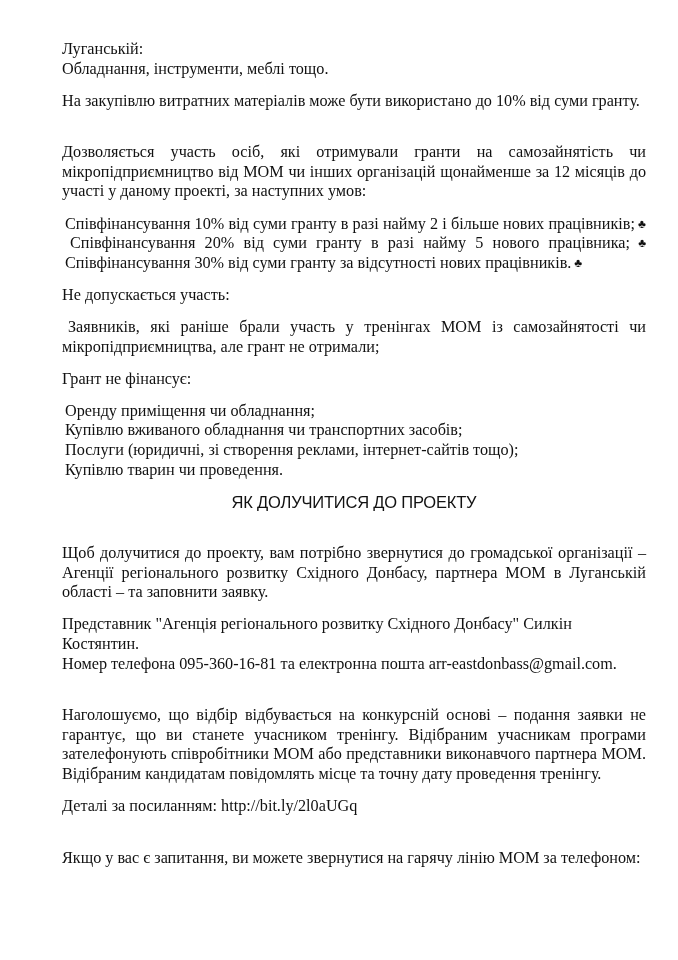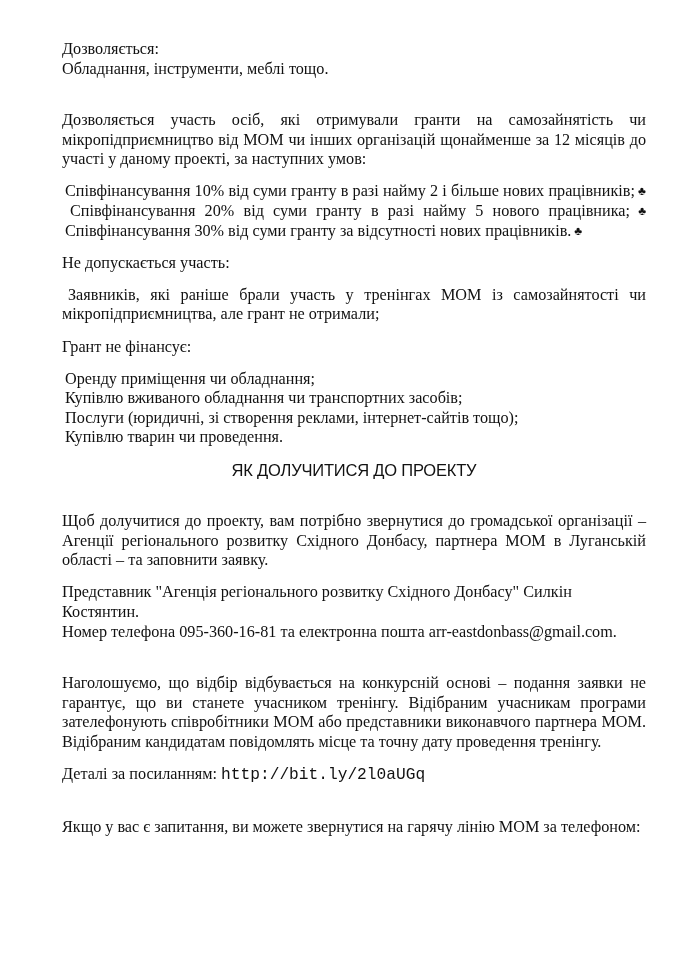--- a/index.html
+++ b/index.html
@@ -67,34 +67,34 @@
     .heading {
       font-family: "Liberation Sans", "DejaVu Sans", sans-serif;
       font-size: 16.5px;
       letter-spacing: -0.2px;
       margin: 0 0 14px 0;
       text-align: center;
     }
     .link {
       color: #111111;
       text-decoration: none;
-      font-family: Liberation Mono, monospace;
     }
   </style>
 </head>
 <body>
 
 <div class="page">
 
 
   <p>
-    <span class="line">Дозволяється:</span>
+    <span class="line">Луганській:</span>
     <span class="line">Обладнання, інструменти, меблі тощо.</span>
   </p>
 
+  <p>На закупівлю витратних матеріалів може бути використано до 10% від суми гранту.</p>
 
   <p class="just">Дозволяється участь осіб, які отримували гранти на самозайнятість чи мікропідприємництво від МОМ чи інших організацій щонайменше за 12 місяців до участі у даному проекті, за наступних умов:</p>
 
   <div class="list-block">
     <span class="line indent1"><span>Співфінансування 10% від суми гранту в разі найму 2 і більше нових працівників;</span><span class="club">♣</span></span>
     <span class="line indent2"><span>Співфінансування 20% від суми гранту в разі найму 5 нового працівника;</span><span class="club">♣</span></span>
     <span class="line last indent1"><span>Співфінансування 30% від суми гранту за відсутності нових працівників.</span><span class="club">♣</span></span>
   </div>
 
   <p>Не допускається участь:</p>

